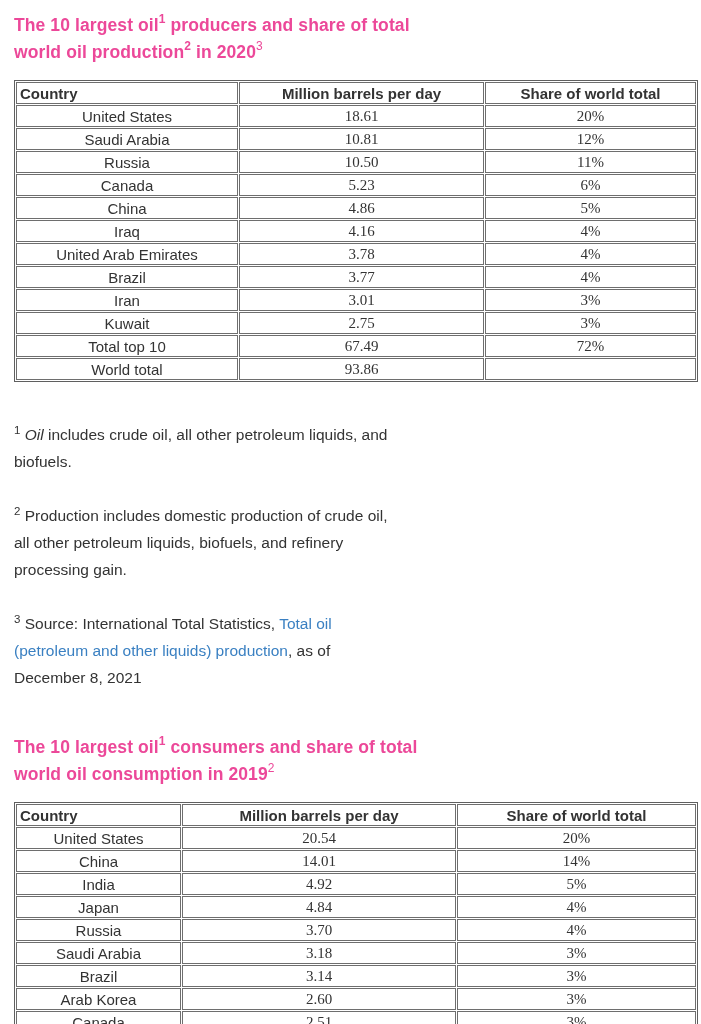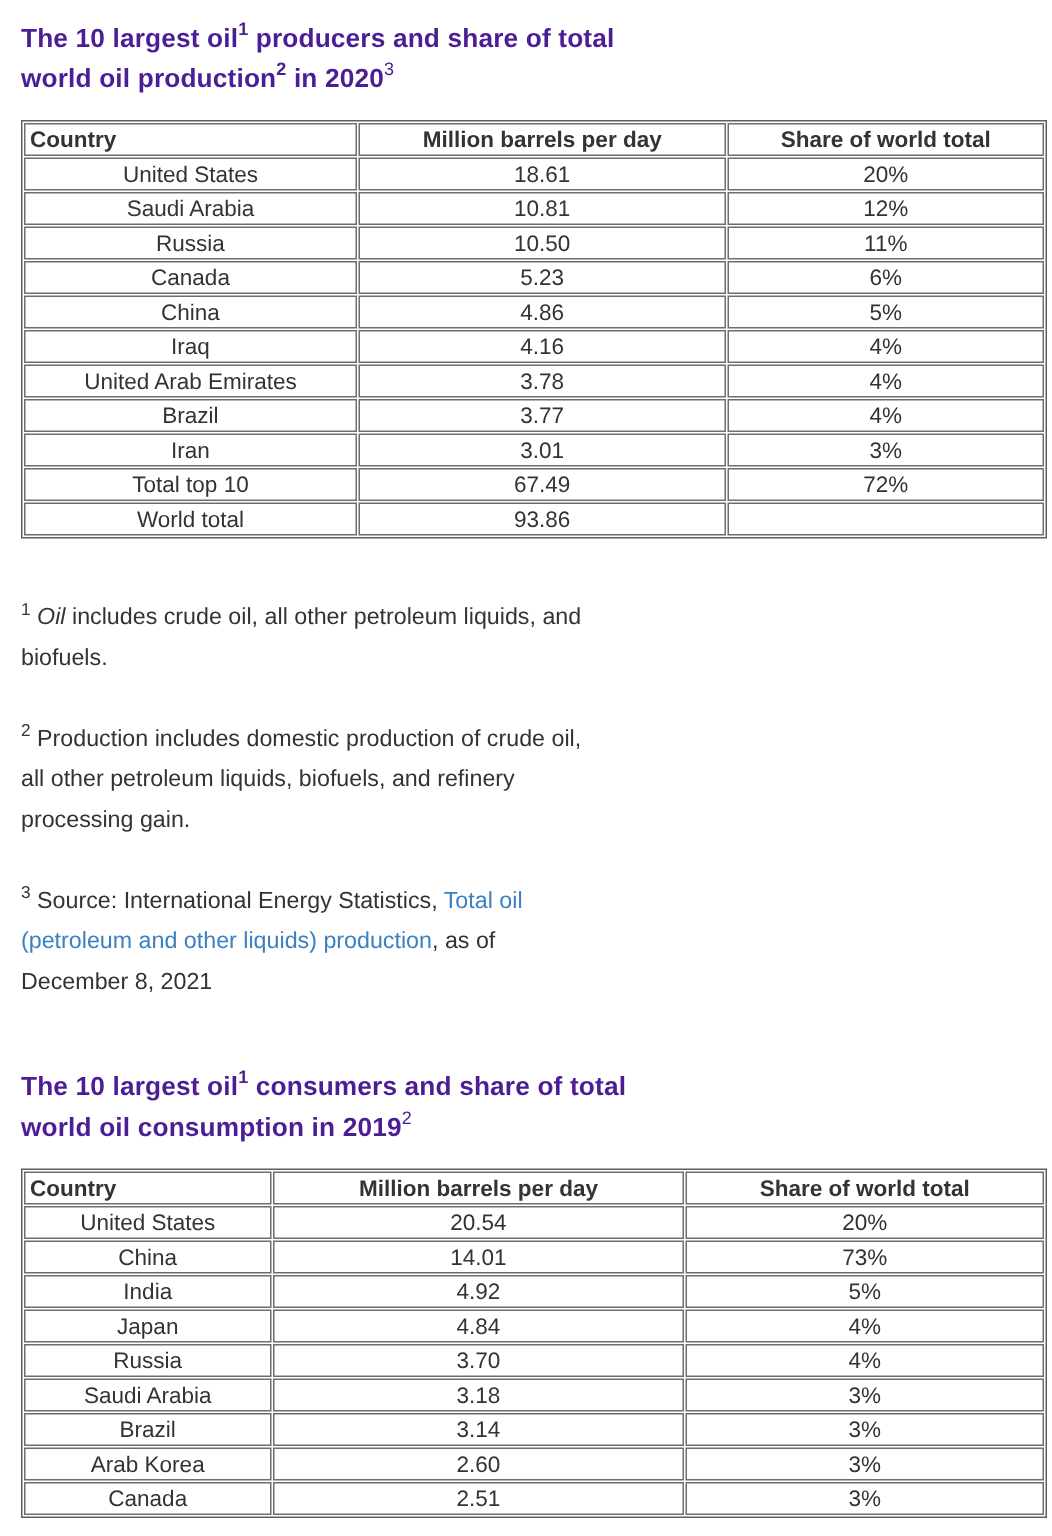--- a/index.html
+++ b/index.html
@@ -11,21 +11,21 @@
     font-family: "Liberation Sans", sans-serif;
     color: #333333;
     overflow: hidden;
   }
   .wrap { padding: 12px 14px 0 14px; }
 
   .title {
     font-size: 17.5px;
     font-weight: bold;
     line-height: 27px;
-    color: #4c1d95;
+    color: #ec4899;
     letter-spacing: 0.1px;
   }
   .title sup {
     font-size: 12px;
     line-height: 0;
     position: relative;
     top: -1px;
     vertical-align: super;
   }
   .sup-reg { font-weight: normal; }
@@ -45,21 +45,21 @@
     height: 22px;
     padding: 1px 3px;
     vertical-align: middle;
     white-space: nowrap;
     overflow: hidden;
     color: #333333;
   }
   table.data-table th { font-weight: bold; text-align: center; }
   table.data-table th.c-left { text-align: left; }
   .c-country { text-align: center; }
-  .c-num { text-align: center; }
+  .c-num { text-align: center; font-family: Liberation Serif, serif; }
   td.blank { border-color: #ededed; }
   td.light { border-color: #c2c2c2; }
 
   .t1 col.col-country { width: 222px; }
   .t1 col.col-value   { width: 245px; }
   .t2 col.col-country { width: 165px; }
   .t2 col.col-value   { width: 274px; }
 
   .footnotes {
     margin-top: 12px;
@@ -142,39 +142,44 @@
           <td class="c-country">Brazil</td>
           <td class="c-num">3.77</td>
           <td class="c-num">4%</td>
         </tr>
         <tr>
           <td class="c-country">Iran</td>
           <td class="c-num">3.01</td>
           <td class="c-num">3%</td>
         </tr>
         <tr>
+          <td class="c-country">Kuwait</td>
+          <td class="c-num">2.75</td>
+          <td class="c-num">3%</td>
+        </tr>
+        <tr>
           <td class="c-country">Total top 10</td>
           <td class="c-num">67.49</td>
           <td class="c-num light">72%</td>
         </tr>
         <tr>
           <td class="c-country">World total</td>
           <td class="c-num">93.86</td>
           <td class="c-num blank"></td>
         </tr>
       </tbody>
   </table>
 
   <div class="footnotes">
     <p class="fn"><sup>1</sup> <i>Oil</i><span> includes crude oil, all other petroleum liquids, and
 biofuels.</span></p>
     <p class="fn"><sup>2</sup> <span>Production includes domestic production of crude oil,
 all other petroleum liquids, biofuels, and refinery
 processing gain.</span></p>
-    <p class="fn"><sup>3</sup> <span>Source: International Energy Statistics, </span><a class="fn-link">Total oil
+    <p class="fn"><sup>3</sup> <span>Source: International Total Statistics, </span><a class="fn-link">Total oil
 (petroleum and other liquids) production</a><span>, as of
 December 8, 2021</span></p>
   </div>
 
   <div class="title title-2">
     <div class="title-line"><span>The 10 largest oil</span><sup>1</sup><span> consumers and share of total</span></div>
     <div class="title-line"><span>world oil consumption in 2019</span><sup class="sup-reg">2</sup></div>
   </div>
 
   <table class="data-table t2" data-table="consumers.rows">
@@ -192,21 +197,21 @@
     </thead>
     <tbody>
         <tr>
           <td class="c-country">United States</td>
           <td class="c-num">20.54</td>
           <td class="c-num">20%</td>
         </tr>
         <tr>
           <td class="c-country">China</td>
           <td class="c-num">14.01</td>
-          <td class="c-num">73%</td>
+          <td class="c-num">14%</td>
         </tr>
         <tr>
           <td class="c-country">India</td>
           <td class="c-num">4.92</td>
           <td class="c-num">5%</td>
         </tr>
         <tr>
           <td class="c-country">Japan</td>
           <td class="c-num">4.84</td>
           <td class="c-num">4%</td>

